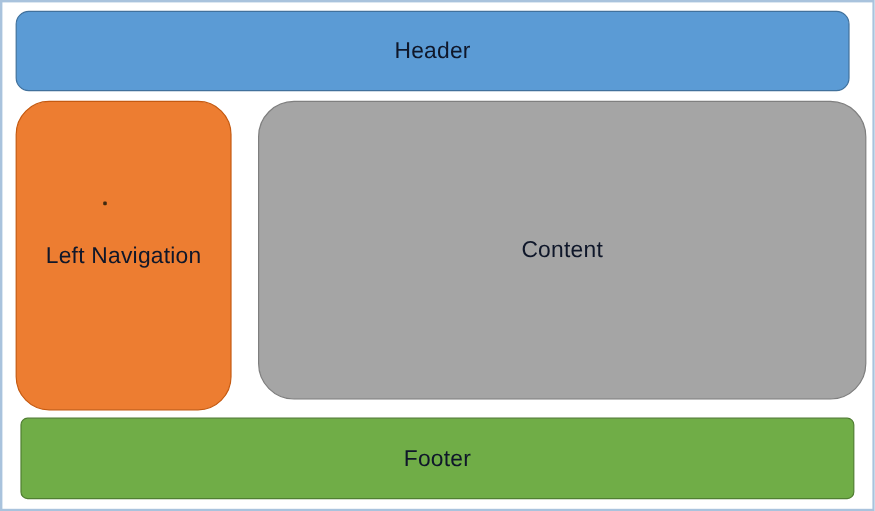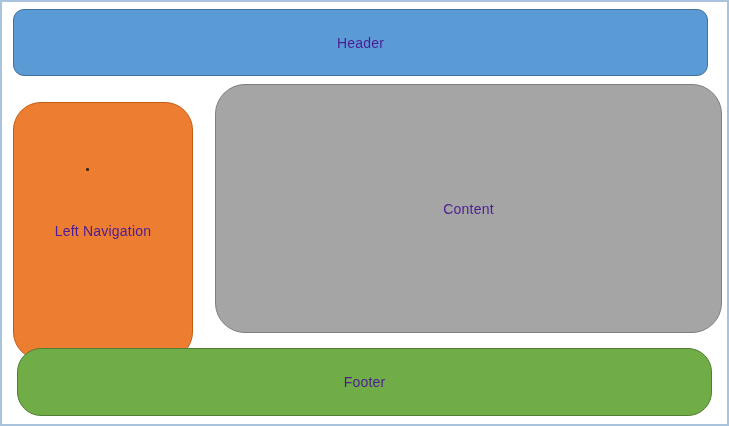--- a/index.html
+++ b/index.html
@@ -19,53 +19,53 @@
   }
   .region {
     position: absolute;
     box-sizing: border-box;
     border: 1px solid transparent;
     display: flex;
     align-items: center;
     justify-content: center;
   }
   .region .label {
-    color: #4c1d95;
-    font-size: 14px;
+    color: #0f172a;
+    font-size: 19px;
     line-height: 1;
     letter-spacing: 0.2px;
     user-select: none;
   }
   .region-header {
     left: 11px;
     top: 7px;
     width: 695px;
     height: 67px;
     border-radius: 11px;
   }
   .region-left-nav {
     left: 11px;
-    top: 100px;
+    top: 82px;
     width: 180px;
     height: 258px;
     border-radius: 28px;
   }
   .region-content {
     left: 201px;
     top: 82px;
     width: 507px;
     height: 249px;
     border-radius: 30px;
   }
   .region-footer {
     left: 15px;
     top: 346px;
     width: 695px;
     height: 68px;
-    border-radius: 24px;
+    border-radius: 6px;
   }
   .stray-dot {
     position: absolute;
     left: 84px;
     top: 166px;
     width: 3px;
     height: 3px;
     background: #402a10;
     border-radius: 1px;
   }

